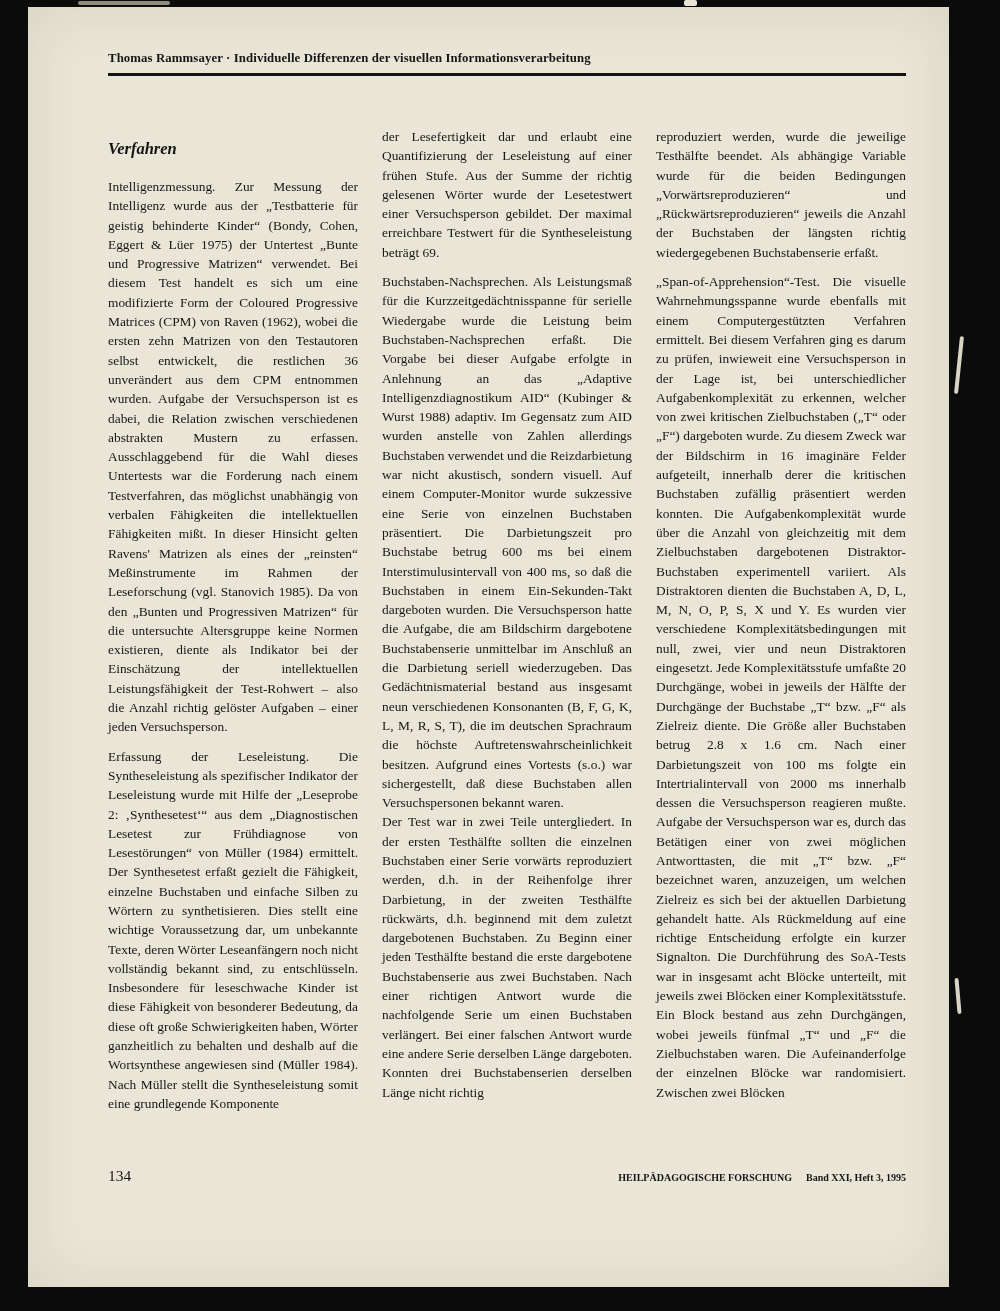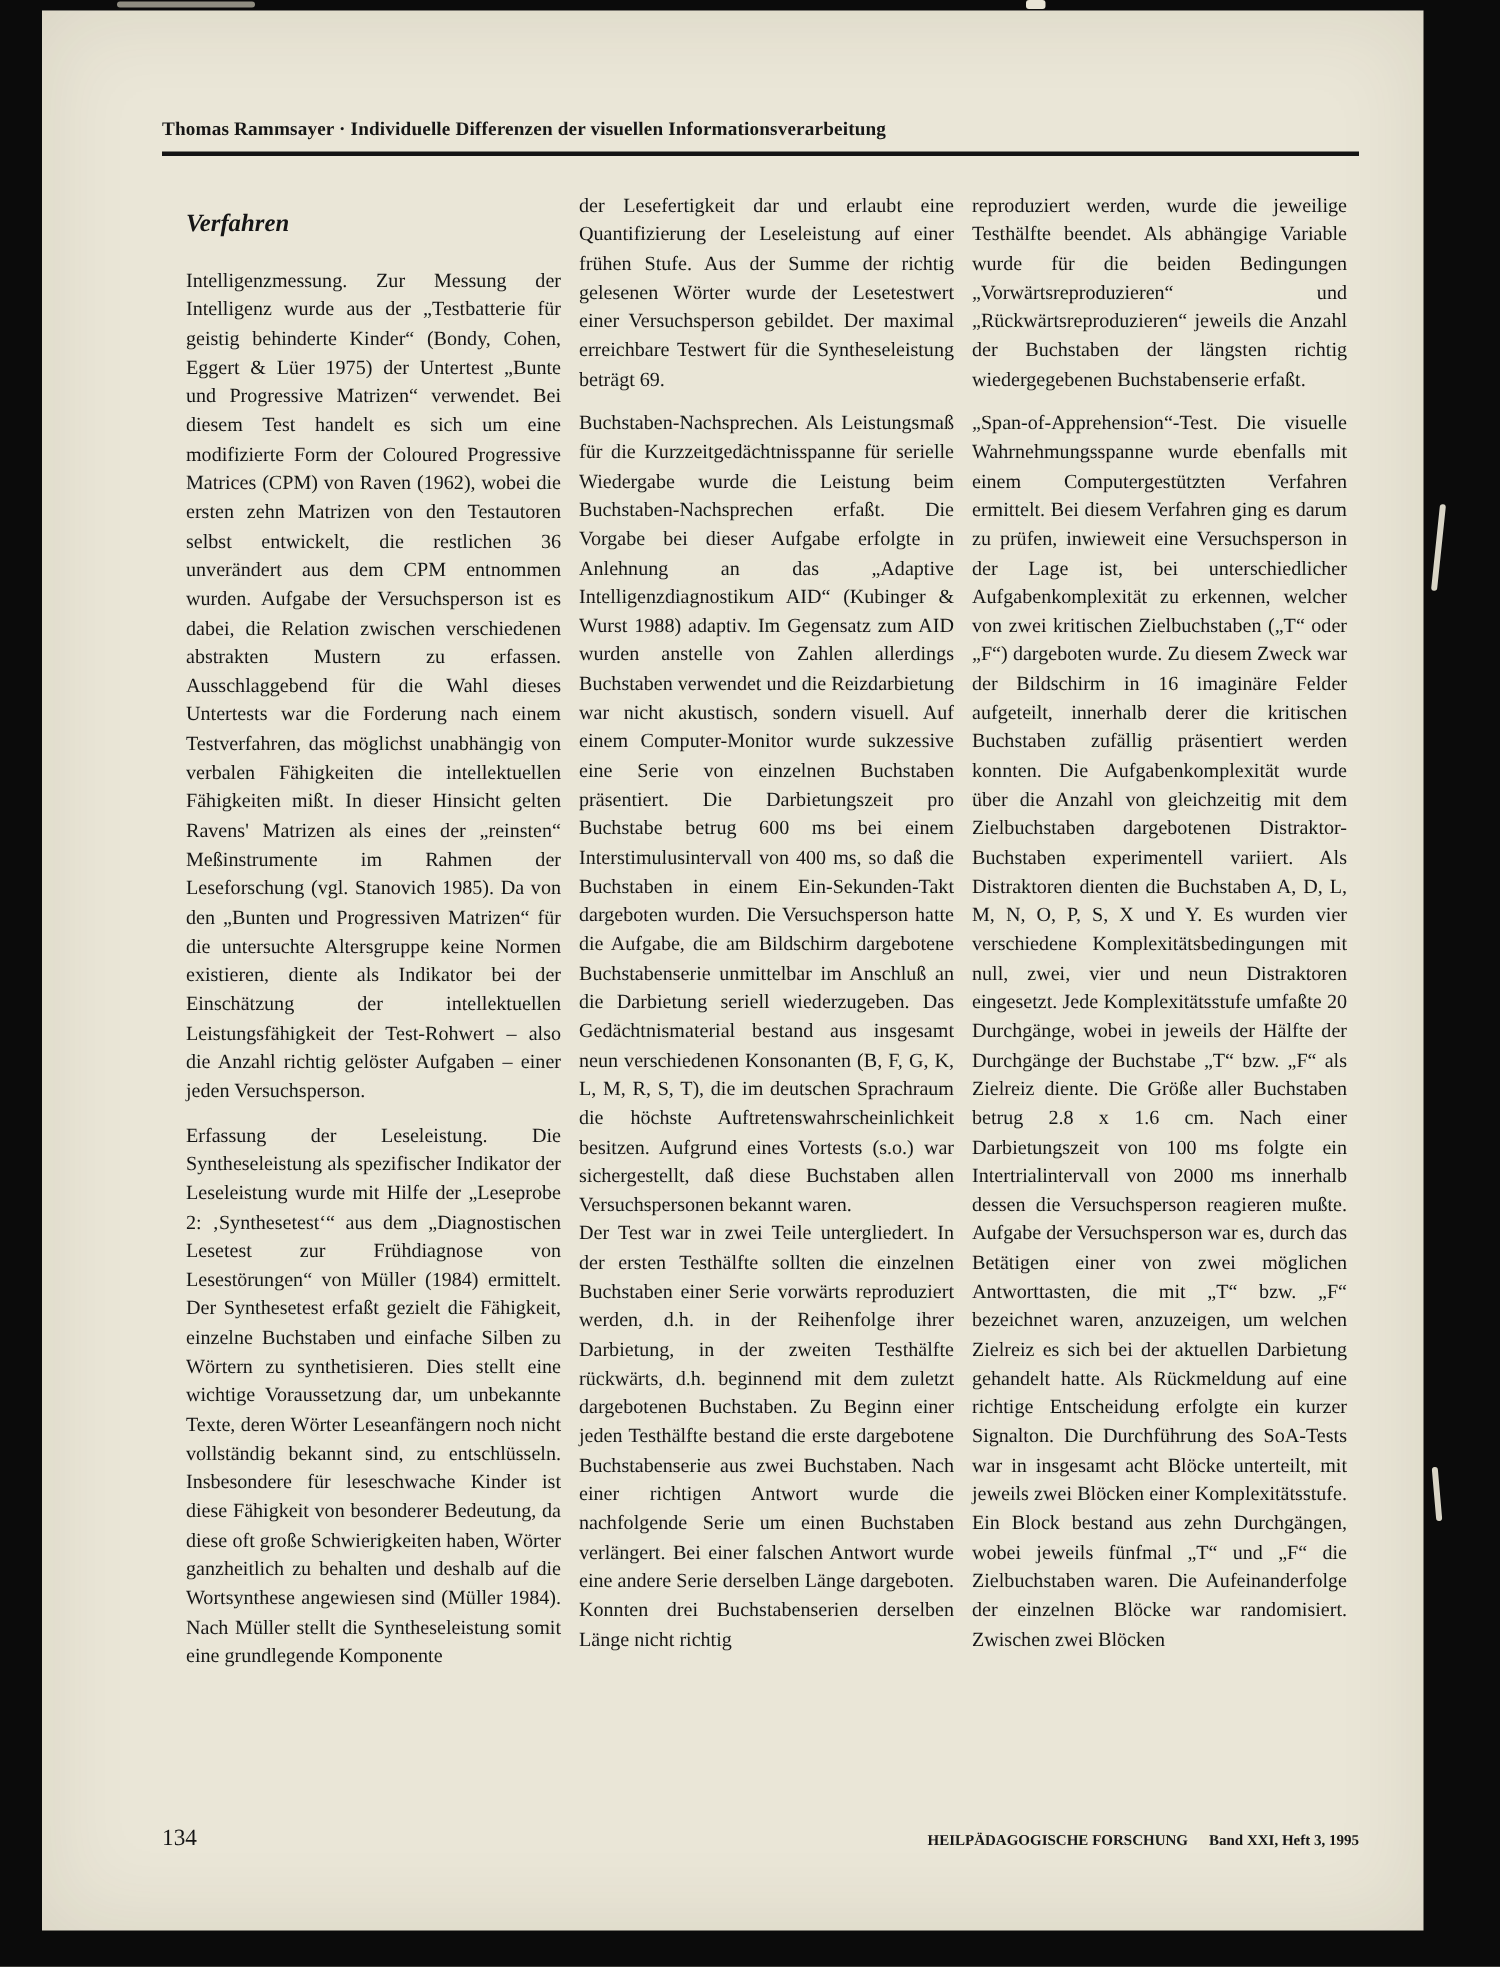--- a/index.html
+++ b/index.html
@@ -12,39 +12,39 @@
     position: relative; width: 1000px; height: 1311px;
     background: #0b0b0b; overflow: hidden;
   }
   .paper {
     position: absolute; left: 28px; top: 7px;
     width: 921px; height: 1280px;
     background: #eae6d7; color: #161616;
     box-shadow: inset 0 0 60px rgba(60,50,20,0.10);
   }
   .page-header { position: absolute; left: 80px; top: 44px; width: 798px; }
-  .page-header .htext { font-weight: bold; font-size: 12.8px; letter-spacing: 0.1px; margin-top: 28px; }
+  .page-header .htext { font-weight: bold; font-size: 12.8px; letter-spacing: 0.1px; }
   .header-rule { margin-top: 7px; height: 3px; background: #141414; }
   .columns {
-    position: absolute; left: 96px; top: 120px; width: 798px;
-    display: flex; gap: 12px;
+    position: absolute; left: 80px; top: 120px; width: 798px;
+    display: flex; gap: 24px;
   }
   .col {
     width: 250px; font-size: 13.4px; line-height: 19.3px;
     text-align: justify; hyphens: auto; -webkit-hyphens: auto;
   }
   .section-heading {
     font-style: italic; font-weight: bold; font-size: 16.5px;
     margin: 12px 0 18px 0; line-height: 20px; text-align: left;
   }
   .col p { margin: 0; }
   .col p.spaced { margin-top: 10px; }
   .col b { font-weight: normal; }
   .footer {
-    position: absolute; left: 80px; top: 1210px; width: 798px;
+    position: absolute; left: 80px; top: 1160px; width: 798px;
     display: flex; justify-content: space-between; align-items: baseline;
   }
   .page-number { font-size: 15.5px; }
   .footer-right { font-weight: bold; font-size: 10px; }
   .footer-right .journal { margin-right: 14px; }
   .artifact { position: absolute; }
   .a1 { left: 957px; top: 336px; width: 4px; height: 58px; border-radius: 3px; background: #d9d5c6; transform: rotate(6deg); }
   .a2 { left: 956px; top: 978px; width: 4px; height: 36px; border-radius: 3px; background: #d9d5c6; transform: rotate(-5deg); }
   .a3 { left: 78px;  top: 1px;   width: 92px; height: 4px; border-radius: 2px; background: #8f8c80; }
   .a4 { left: 684px; top: 0;     width: 13px; height: 6px; border-radius: 2px; background: #e8e4d5; }

